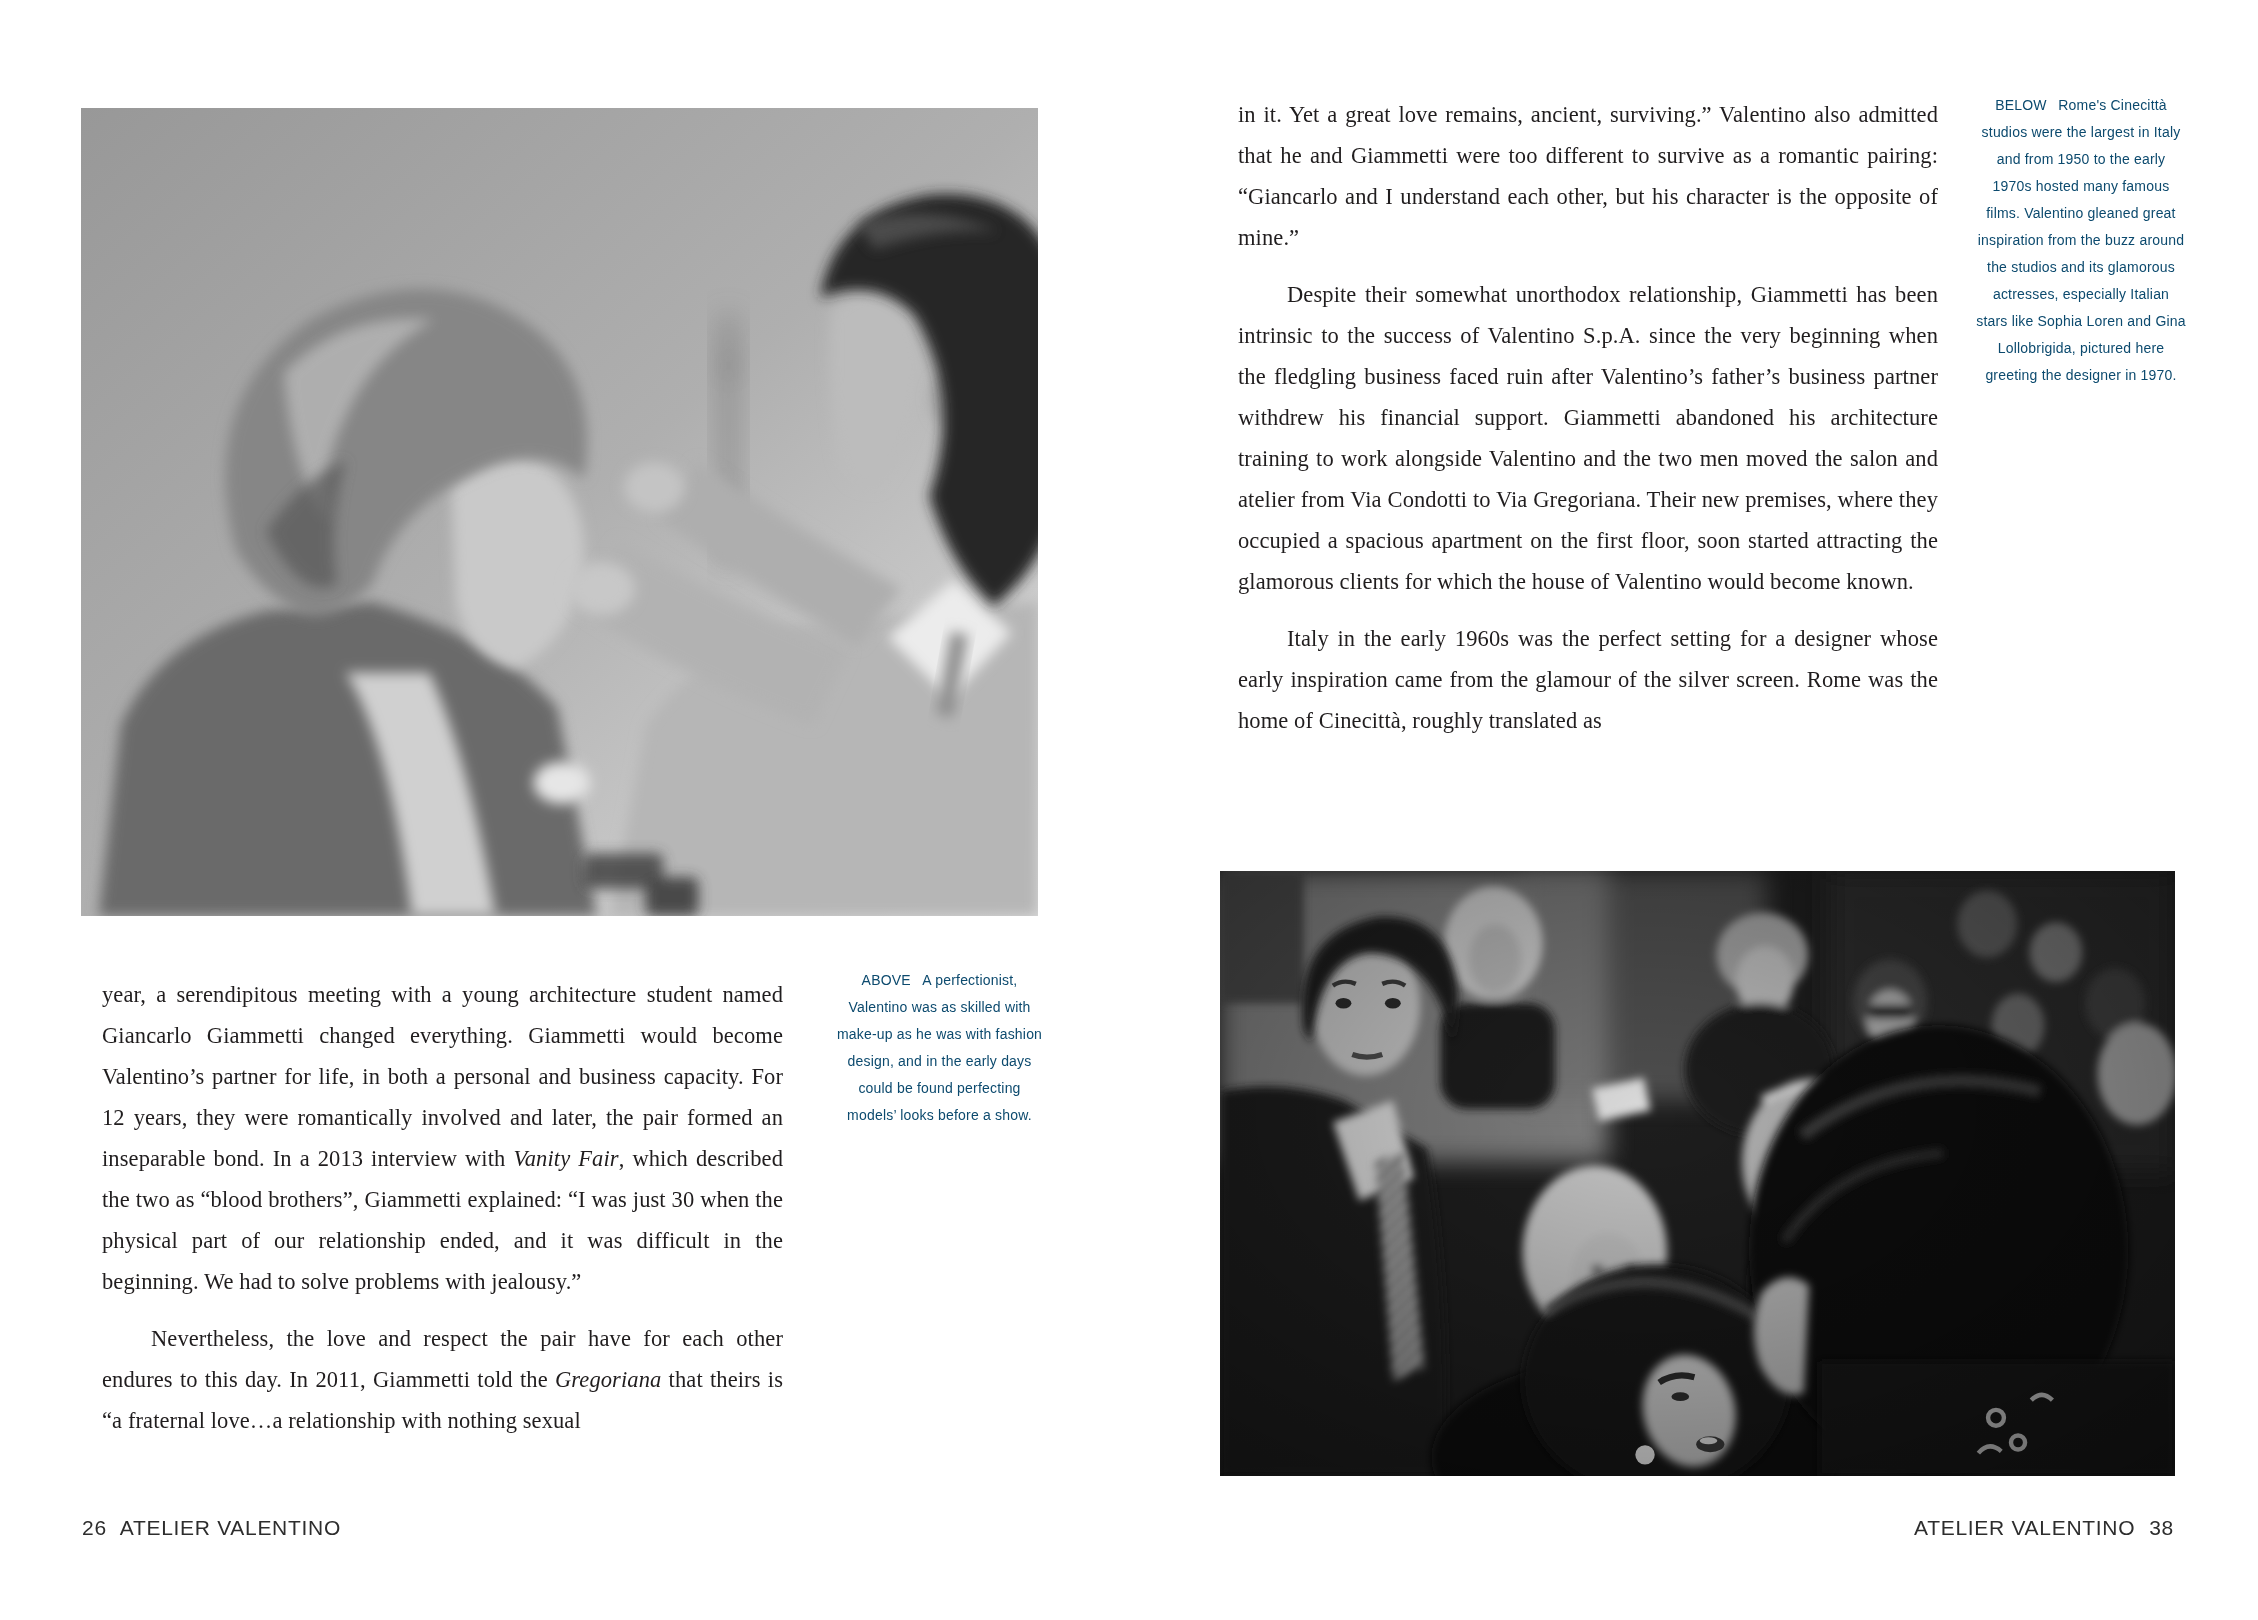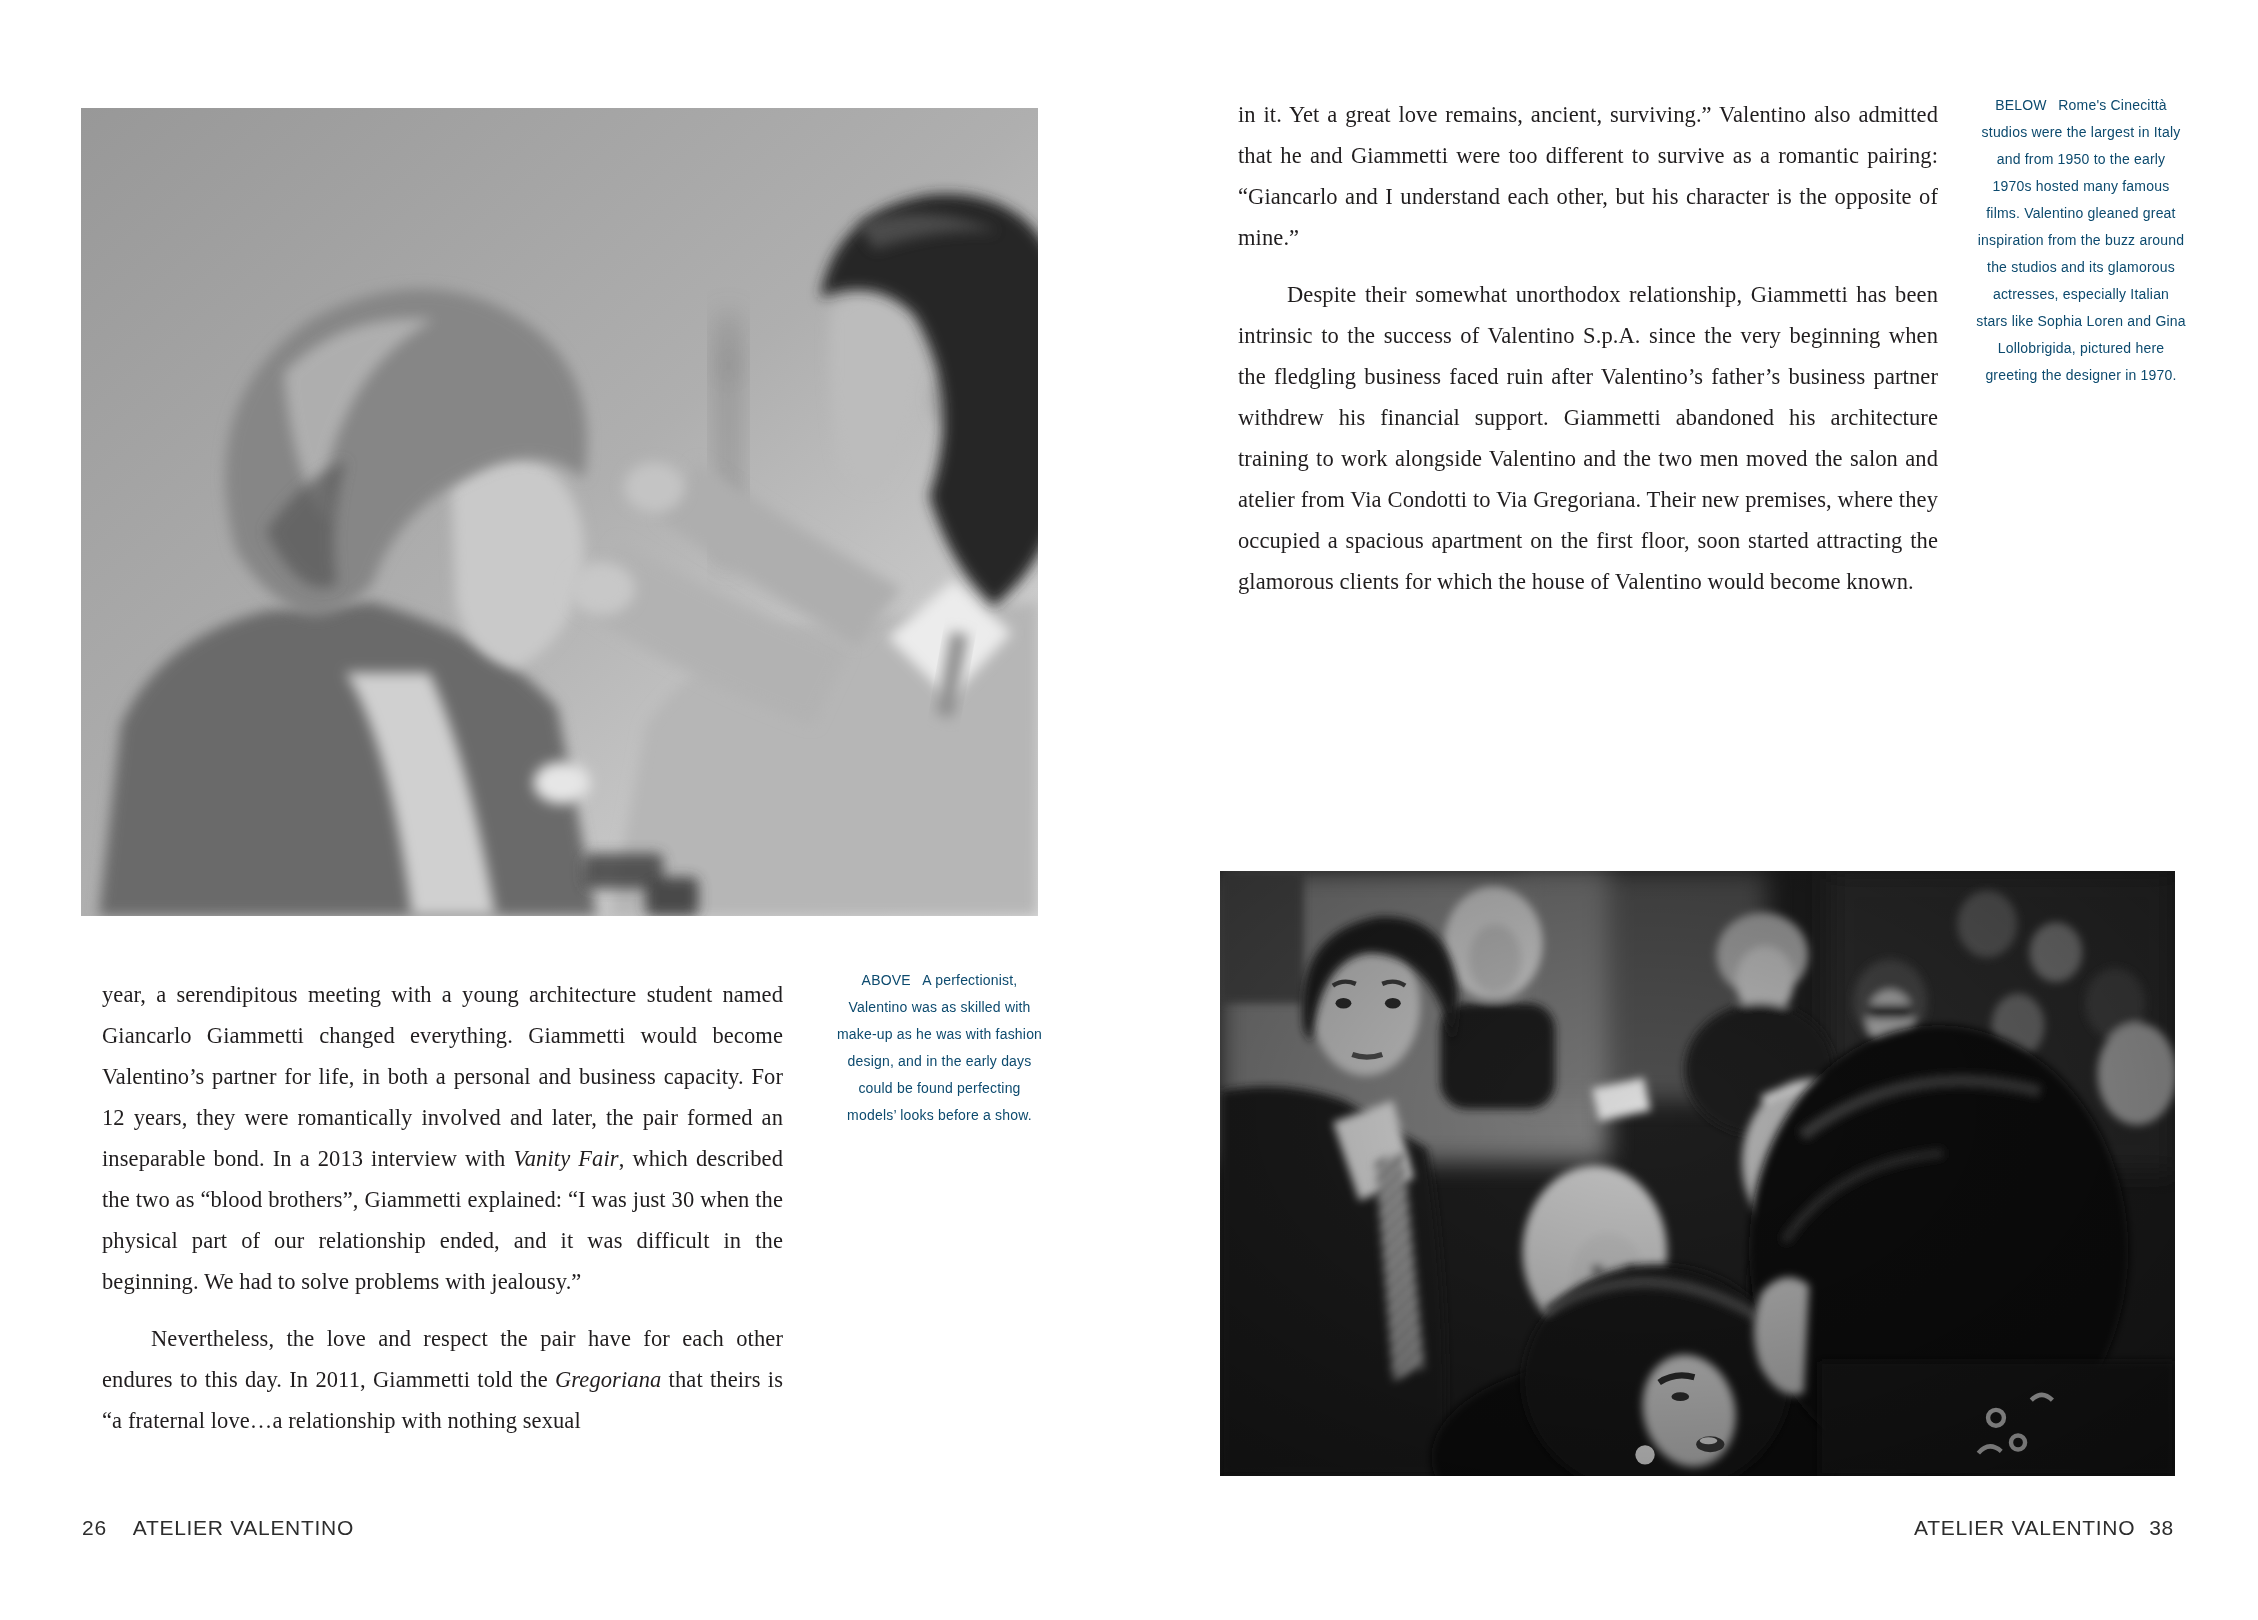--- a/index.html
+++ b/index.html
@@ -27,21 +27,21 @@
   #caption-above{left:832px;top:967px;width:215px;}
   #caption-below{left:1976px;top:92px;width:210px;}
   .cap-label{margin-right:11.5px;}
 
   .footer{
     position:absolute;font-family:"Liberation Sans", sans-serif;
     font-size:21px;letter-spacing:0.7px;color:#2d2d2d;white-space:nowrap;
   }
   #footer-left{left:82px;top:1516px;}
   #footer-right{right:84px;top:1516px;text-align:right;}
-  .num-left{margin-right:26px;}
+  .num-left{margin-right:13px;}
   .num-right{margin-left:14px;}
 </style>
 </head>
 <body>
 
 <div class="spread">
 
   <div class="photo" id="photo-left" title="Black-and-white photograph of a young Valentino applying make-up to a model's face">
     <svg viewBox="0 0 1085 916" preserveAspectRatio="none">
       <defs>
@@ -101,20 +101,21 @@
     <span class="cap-label">ABOVE</span><span>A perfectionist, Valentino was as skilled with make-up as he was with fashion design, and in the early days could be found perfecting models’ looks before a show.</span>
   </div>
 
   <div class="footer" id="footer-left">
     <span class="num-left">26</span><span>ATELIER VALENTINO</span>
   </div>
 
   <div class="body-col" id="right-body">
     <p>in it. Yet a great love remains, ancient, surviving.” Valentino also admitted that he and Giammetti were too different to survive as a romantic pairing: “Giancarlo and I understand each other, but his character is the opposite of mine.”</p>
     <p class="indent">Despite their somewhat unorthodox relationship, Giammetti has been intrinsic to the success of Valentino S.p.A. since the very beginning when the fledgling business faced ruin after Valentino’s father’s business partner withdrew his financial support. Giammetti abandoned his architecture training to work alongside Valentino and the two men moved the salon and atelier from Via Condotti to Via Gregoriana. Their new premises, where they occupied a spacious apartment on the first floor, soon started attracting the glamorous clients for which the house of Valentino would become known.</p>
+    <p class="indent">Italy in the early 1960s was the perfect setting for a designer whose early inspiration came from the glamour of the silver screen. Rome was the home of Cinecittà, roughly translated as</p>
   </div>
 
   <div class="caption" id="caption-below">
     <span class="cap-label">BELOW</span><span>Rome's Cinecittà studios were the largest in Italy and from 1950 to the early 1970s hosted many famous films. Valentino gleaned great inspiration from the buzz around the studios and its glamorous actresses, especially Italian stars like Sophia Loren and Gina Lollobrigida, pictured here greeting the designer in 1970.</span>
   </div>
 
   <div class="photo" id="photo-right" title="Black-and-white photograph of a crowded party where Gina Lollobrigida greets Valentino with a kiss">
     <svg viewBox="0 0 1083 686" preserveAspectRatio="none">
       <defs>
         <radialGradient id="rv" cx="0.45" cy="0.4" r="0.8">

